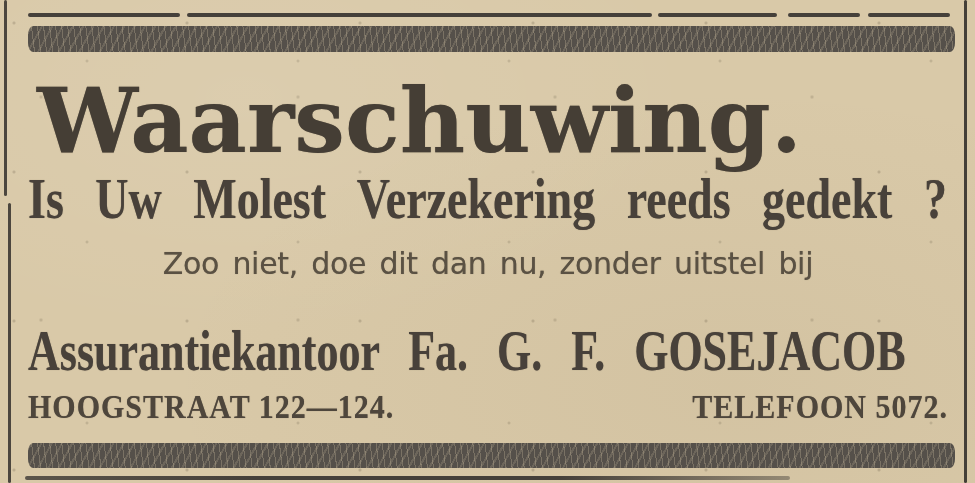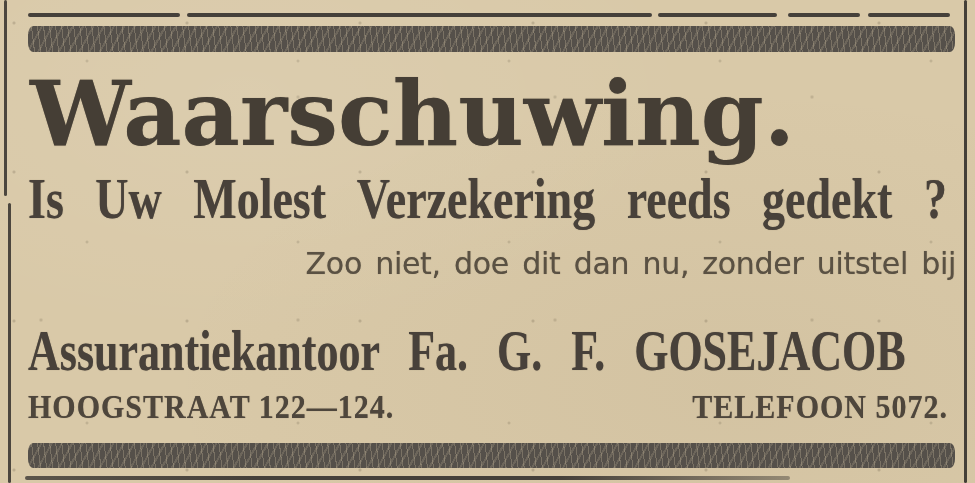--- a/index.html
+++ b/index.html
@@ -41,32 +41,32 @@
       repeating-linear-gradient(-61deg, rgba(217,201,168,0.18) 0 2px, transparent 2px 9px),
       #55504a;
     border-radius:5px/9px;
   }
   .bar-top{top:26px;}
   .bar-bottom{top:443px;height:25px;}
   
   .txt{position:absolute;white-space:nowrap;line-height:1;
     text-shadow:0 0 0.7px rgba(60,52,42,0.55);}
   .headline{
-    left:26px;top:64px;margin:4px;
+    left:26px;top:64px;margin:11px;
     font-family:"DejaVu Serif","Liberation Serif",serif;
     font-size:90px;font-weight:bold;color:#453e35;letter-spacing:0;
   }
   .question{
     left:28px;top:170px;
     font-weight:bold;font-size:46px;color:#48413a;
     word-spacing:20px;
     transform:scale(1,1.25);transform-origin:left top;
   }
   .cta{
-    left:36px;top:249px;width:920px;text-align:right;
+    left:28px;top:249px;width:920px;text-align:center;
     font-family:"DejaVu Sans","Liberation Sans",sans-serif;
     font-size:30px;letter-spacing:-0.3px;color:#5a5143;
     word-spacing:4px;
   }
   .company{
     left:28px;top:323px;
     font-weight:bold;font-size:44px;color:#48413a;
     word-spacing:18px;
     transform:scale(1,1.3);transform-origin:left top;
   }

